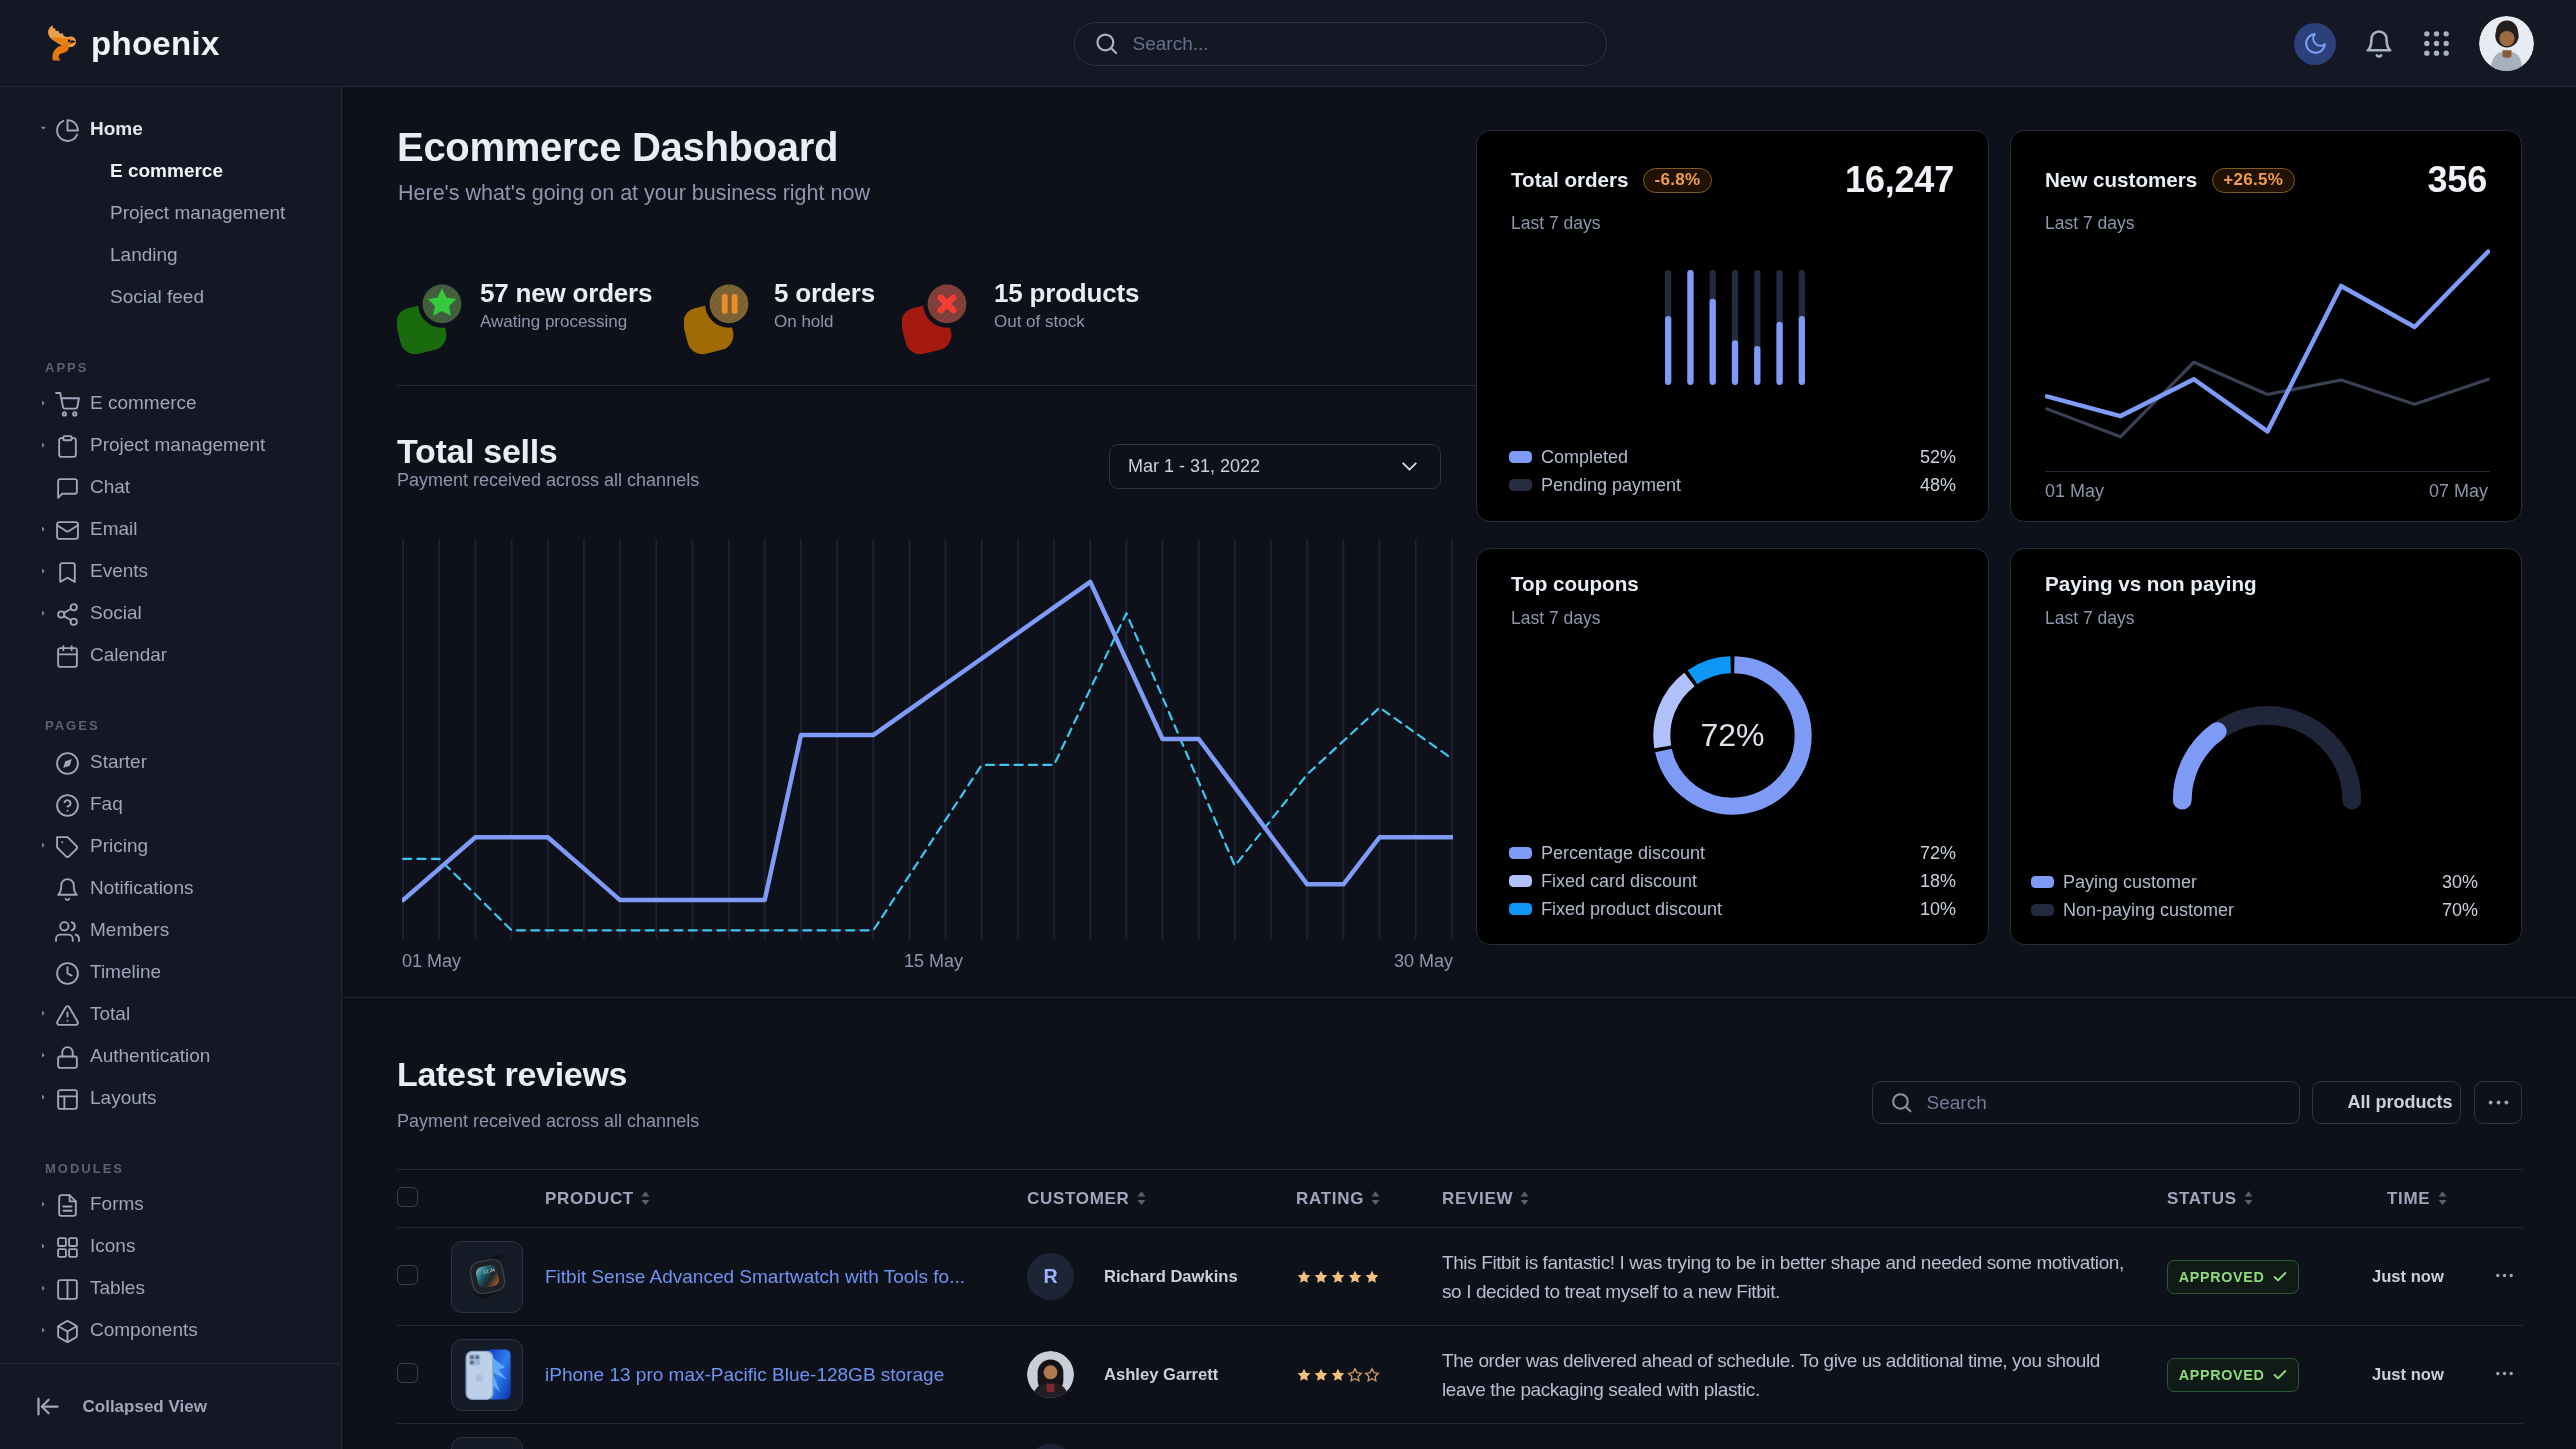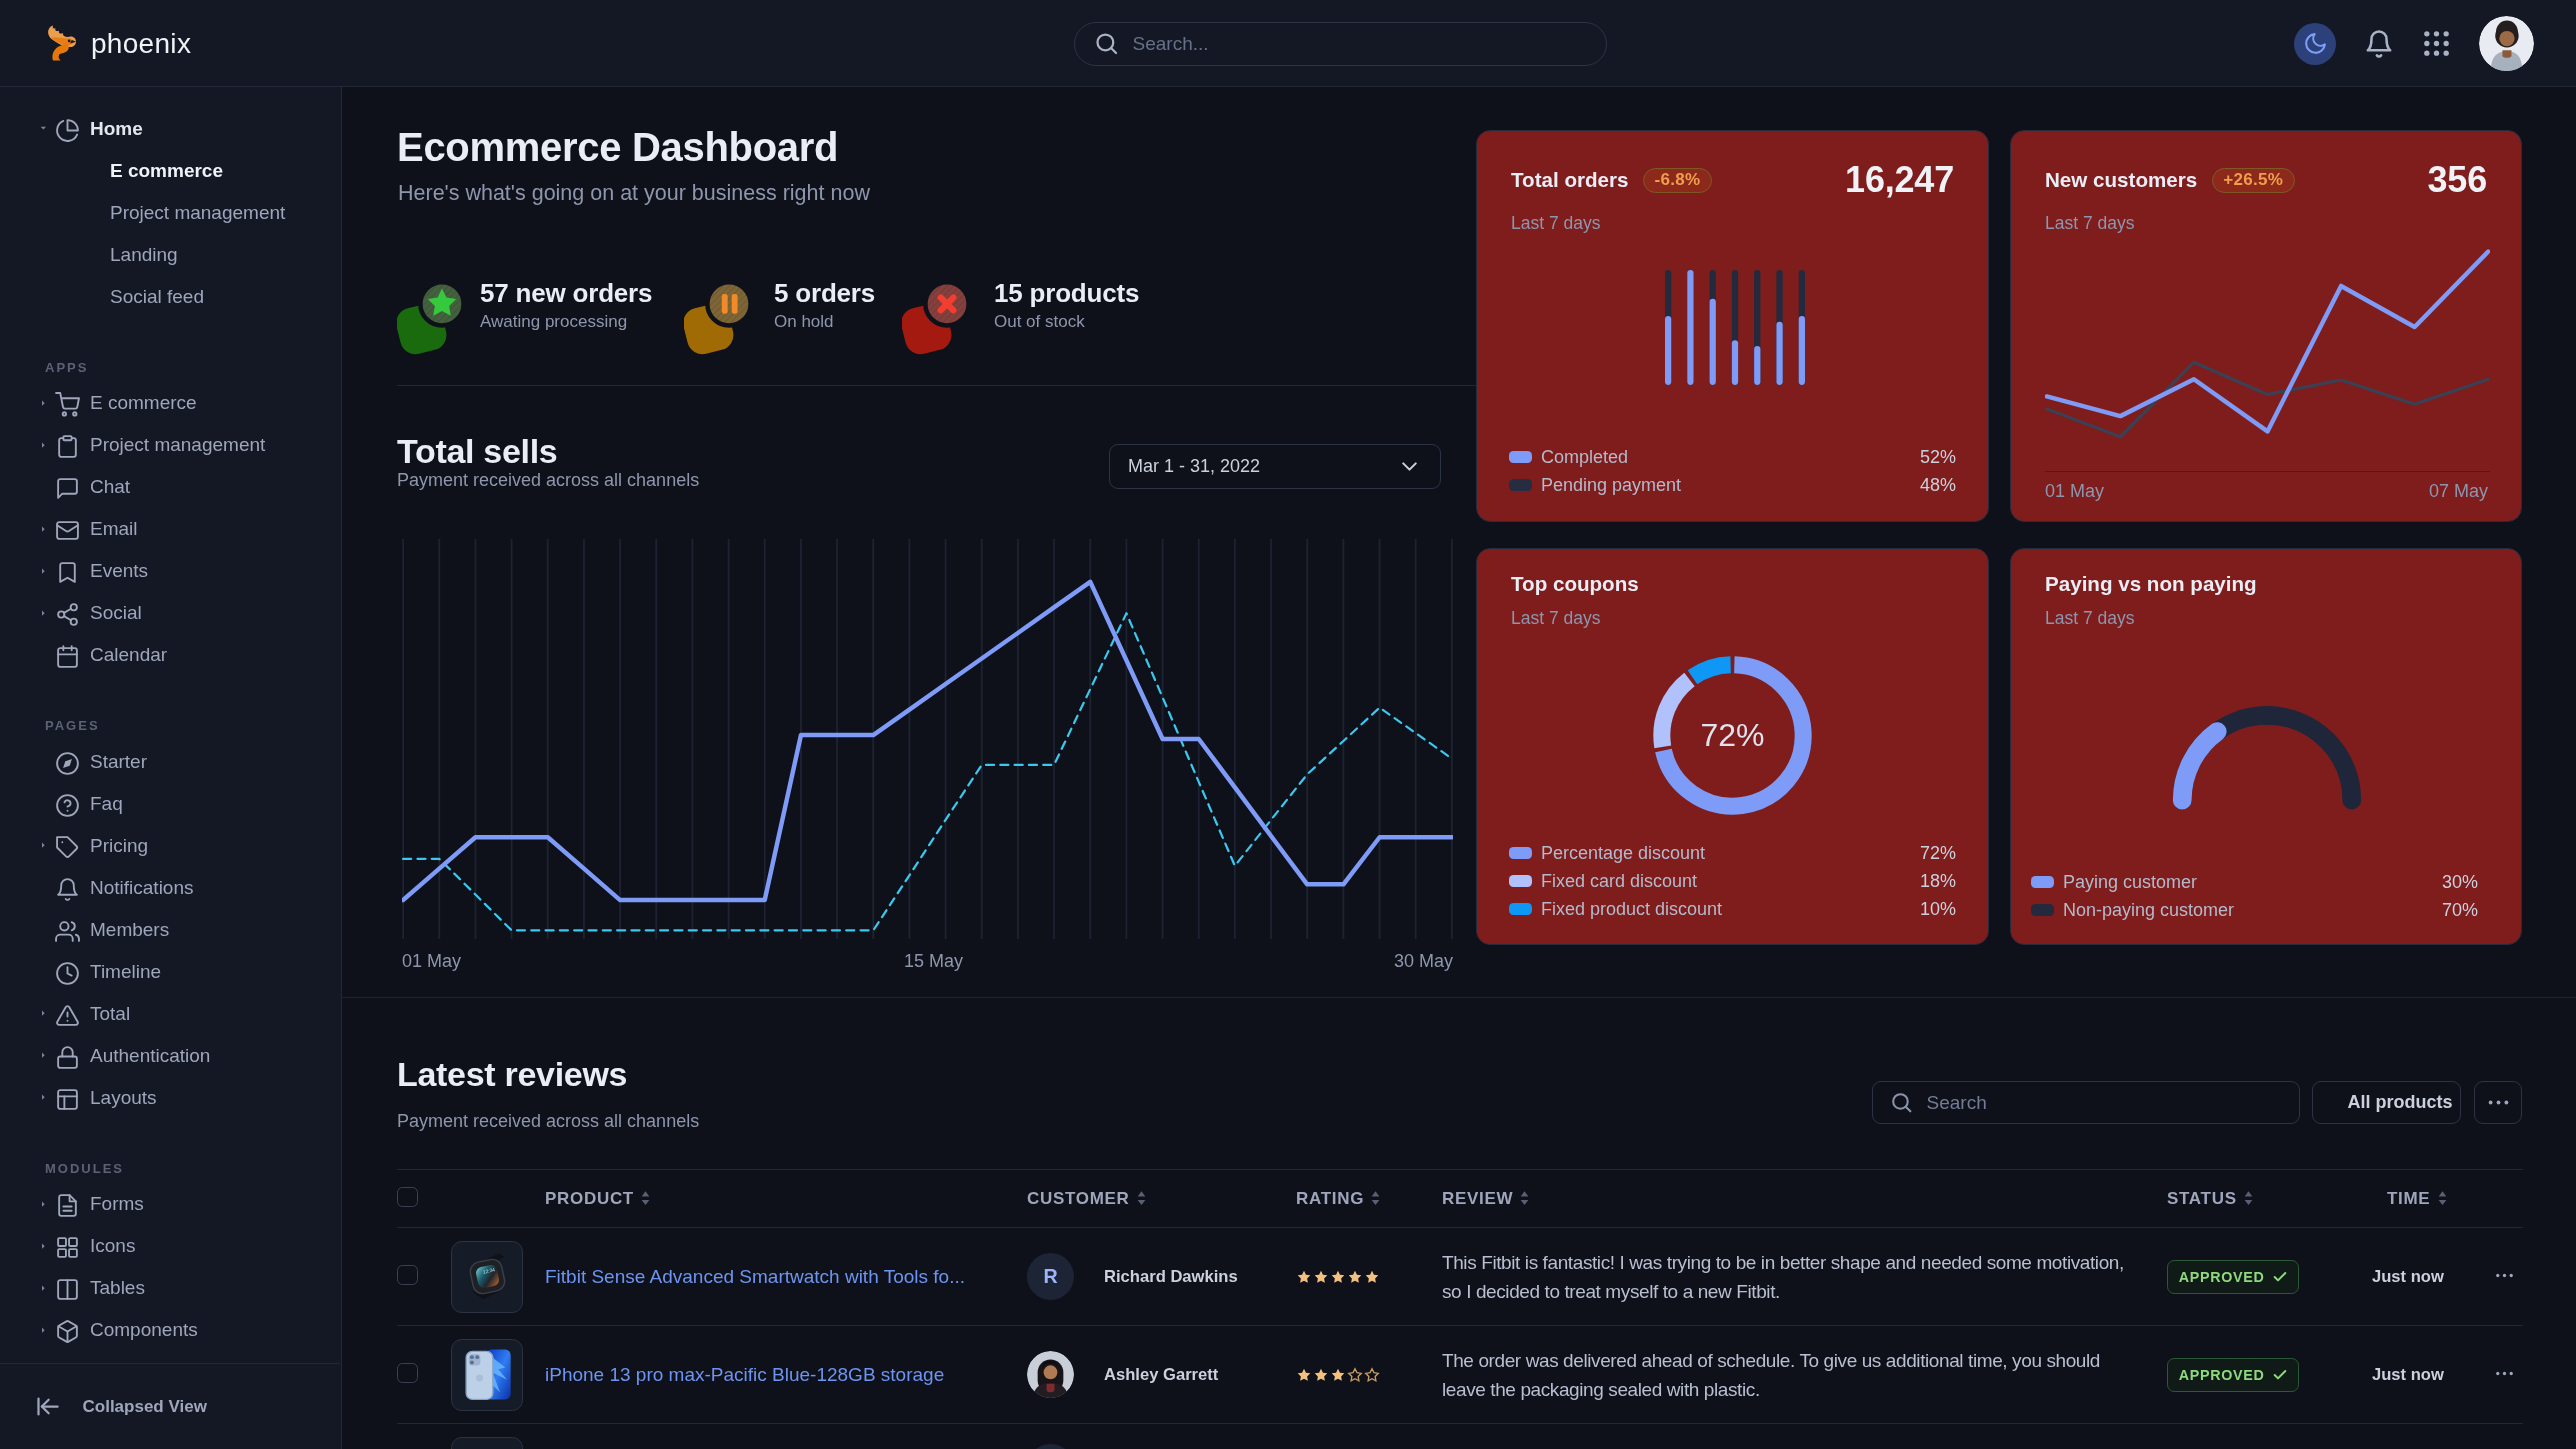--- a/index.html
+++ b/index.html
@@ -4,21 +4,21 @@
 <style>
   * { margin:0; padding:0; box-sizing:border-box; }
   html,body { width:2576px; height:1449px; overflow:hidden; }
   body { background:#0f111a; font-family:"Liberation Sans","DejaVu Sans",sans-serif; color:#9fa6bc; position:relative; }
   .abs { position:absolute; }
   svg { display:block; }
 
   
   .navbar { position:absolute; left:0; top:0; width:2576px; height:87px; background:#141824; border-bottom:1.8px solid #222936; z-index:5; }
   .brand { position:absolute; left:41px; top:0; height:87px; display:flex; align-items:center; gap:9px; }
-  .brand-name { font-size:28px; font-weight:400; color:#eff2f6; letter-spacing:0.3px; }
+  .brand-name { font-size:33px; font-weight:700; color:#eff2f6; letter-spacing:0.3px; }
   .nav-search { position:absolute; left:1074px; top:21.5px; width:533px; height:44px; border:1.8px solid #2c3344; border-radius:22.4px; display:flex; align-items:center; padding:0 18px; gap:12.5px; background:transparent; color:#8a92a8; }
   .nav-search input { background:transparent; border:none; outline:none; color:#cbd0dd; font-size:19px; font-family:inherit; width:100%; }
   .nav-search input::placeholder { color:#67708a; }
   .nav-right { position:absolute; right:42px; top:0; height:87px; display:flex; align-items:center; gap:28px; }
   .moon-btn { width:42px; height:42px; border-radius:50%; background:#2c4179; display:flex; align-items:center; justify-content:center; border:none; cursor:pointer; }
   .icon-btn { background:none; border:none; cursor:pointer; display:flex; align-items:center; justify-content:center; color:#aab2c5; }
   .avatar-btn { width:55px; height:55px; border-radius:50%; overflow:hidden; border:none; padding:0; cursor:pointer; background:transparent; }
 
   
   .sidebar { position:absolute; left:0; top:87px; width:342px; height:1362px; background:#141824; border-right:1.8px solid #222936; }
@@ -42,21 +42,21 @@
   .stat-ico { position:absolute; top:267px; }
   .stat-big { position:absolute; top:278px; font-size:26px; font-weight:700; color:#e9edf5; white-space:nowrap; letter-spacing:-0.2px; }
   .stat-small { position:absolute; top:312px; font-size:17px; color:#8e96ad; white-space:nowrap; }
   .hr1 { position:absolute; left:397px; top:385px; width:1079px; border-top:1.8px solid #222936; }
   .ts-title { position:absolute; left:397px; top:432px; font-size:34px; font-weight:700; color:#e9edf5; letter-spacing:-0.3px; }
   .ts-sub { position:absolute; left:397px; top:470px; font-size:18px; color:#8e96ad; }
   .select-box { position:absolute; left:1109px; top:444px; width:332px; height:45px; border:1.8px solid #2c3344; border-radius:9px; background:transparent; display:flex; align-items:center; justify-content:space-between; padding:4px 18px; cursor:pointer; }
   .select-box span { font-size:18px; color:#cbd0dd; }
 
   
-  .card { position:absolute; background:#7f1d1d; border:1.8px solid #252c3d; border-radius:14.3px; padding:23px 34px; }
+  .card { position:absolute; background:#000000; border:1.8px solid #252c3d; border-radius:14.3px; padding:23px 34px; }
   .card-head { display:flex; align-items:center; gap:14.3px; margin-top:5.4px; }
   .card-title { font-size:20.6px; font-weight:700; color:#e9edf5; }
   .badge { font-size:17px; font-weight:700; padding:0.9px 10.7px 1.8px; border-radius:12.5px; letter-spacing:0.3px; }
   .badge-warn { color:#ef9e4e; background:rgba(229,120,11,0.14); border:0.9px solid #7d5a23; }
   .card-value { margin-left:auto; font-size:36px; font-weight:700; color:#eff2f6; letter-spacing:-0.2px; }
   .card-period { font-size:17.5px; color:#8e96ad; margin-top:11.6px; }
   .legend-row { display:flex; align-items:center; gap:9px; height:28px; }
   .legend-swatch { width:23px; height:11.6px; border-radius:4.5px; flex:0 0 auto; }
   .legend-label { font-size:18px; color:#b3bacc; }
   .legend-val { margin-left:auto; font-size:18px; color:#cbd0dd; }

